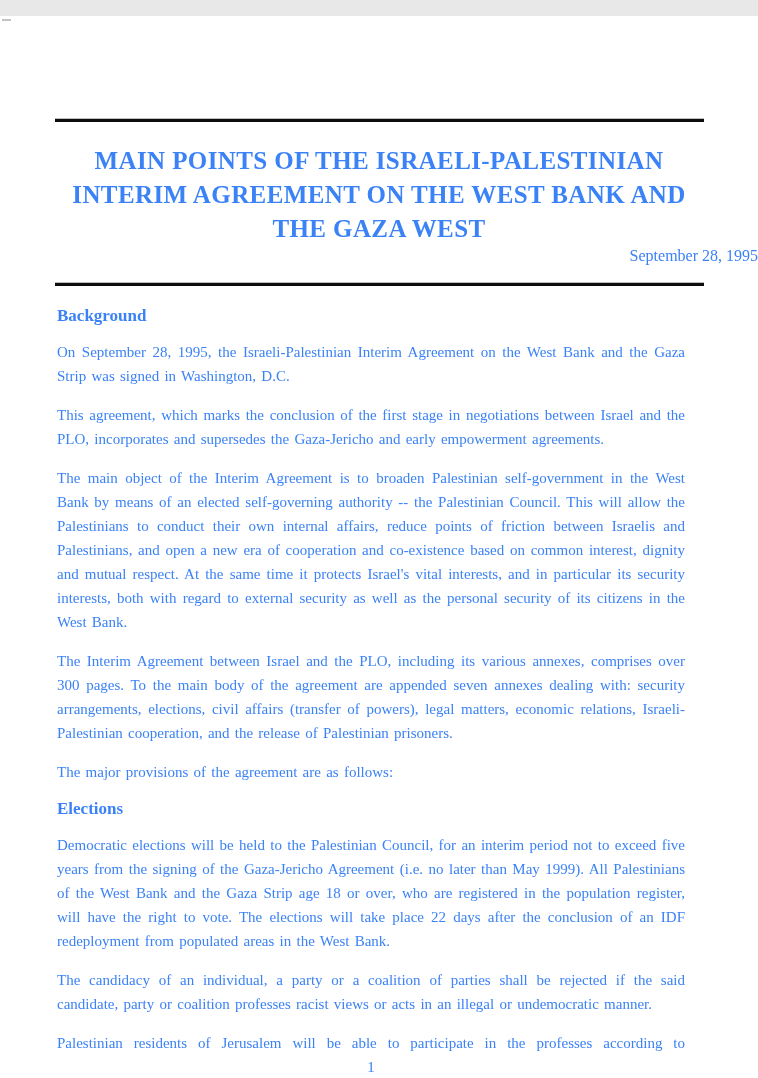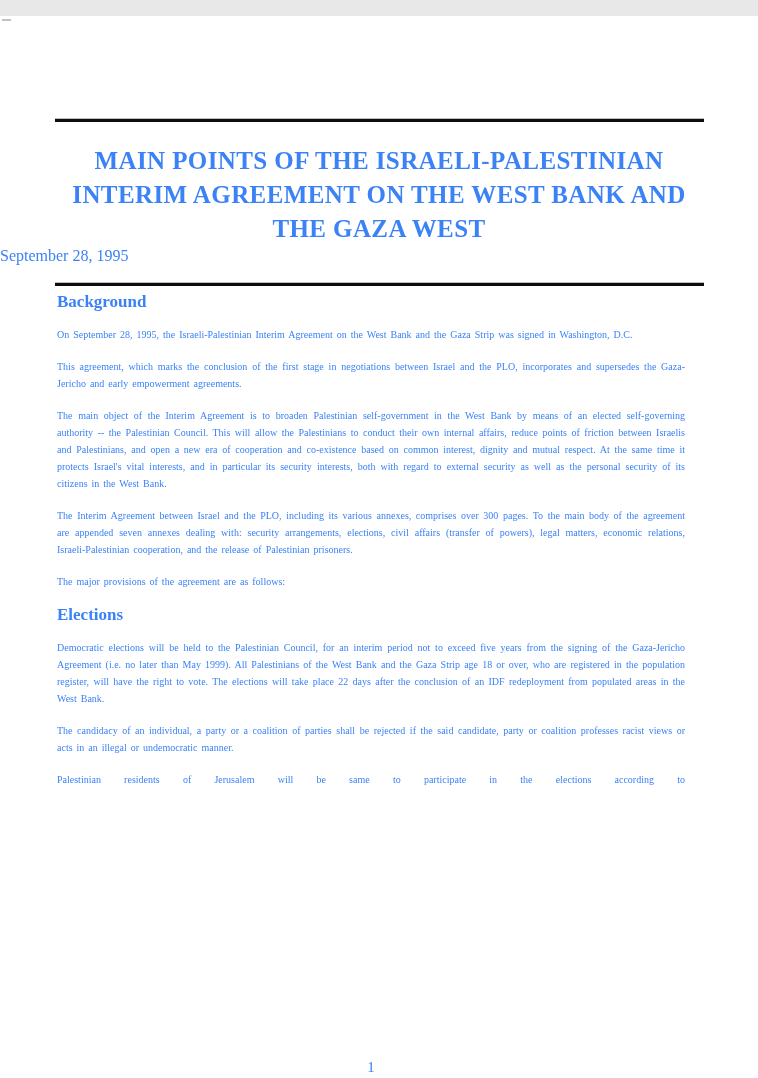--- a/index.html
+++ b/index.html
@@ -49,42 +49,42 @@
     line-height: 34px;
     font-weight: bold;
     letter-spacing: 0.4px;
     white-space: nowrap;
   }
   .doc-date {
     position: absolute;
     top: 230px;
     left: 0;
     width: 758px;
-    text-align: left;
+    text-align: right;
     font-size: 16px;
     line-height: 20px;
   }
   .content {
     position: absolute;
-    top: 276px;
+    top: 290px;
     left: 57px;
     width: 628px;
   }
   .content h2 {
     font-size: 17px;
     line-height: 20px;
     font-weight: bold;
     margin: 0 0 14px 0;
   }
   .content h2.h-elections {
     margin-top: 8px;
   }
   .content p {
-    font-size: 10px;
-    line-height: 17px;
+    font-size: 15px;
+    line-height: 24px;
     margin: 0 0 15px 0;
     text-align: justify;
     word-spacing: 1.5px;
   }
   .content p.continued {
     word-spacing: normal;
     text-align-last: justify;
     margin-bottom: 0;
   }
   .page-number {
@@ -123,19 +123,19 @@
     <p>On September 28, 1995, the Israeli-Palestinian Interim Agreement on the West Bank and the Gaza Strip was signed in Washington, D.C.</p>
     <p>This agreement, which marks the conclusion of the first stage in negotiations between Israel and the PLO, incorporates and supersedes the Gaza-Jericho and early empowerment agreements.</p>
     <p>The main object of the Interim Agreement is to broaden Palestinian self-government in the West Bank by means of an elected self-governing authority -- the Palestinian Council. This will allow the Palestinians to conduct their own internal affairs, reduce points of friction between Israelis and Palestinians, and open a new era of cooperation and co-existence based on common interest, dignity and mutual respect. At the same time it protects Israel's vital interests, and in particular its security interests, both with regard to external security as well as the personal security of its citizens in the West Bank.</p>
     <p>The Interim Agreement between Israel and the PLO, including its various annexes, comprises over 300 pages. To the main body of the agreement are appended seven annexes dealing with: security arrangements, elections, civil affairs (transfer of powers), legal matters, economic relations, Israeli-Palestinian cooperation, and the release of Palestinian prisoners.</p>
     <p>The major provisions of the agreement are as follows:</p>
 
     <h2 class="h-elections">Elections</h2>
 
     <p>Democratic elections will be held to the Palestinian Council, for an interim period not to exceed five years from the signing of the Gaza-Jericho Agreement (i.e. no later than May 1999). All Palestinians of the West Bank and the Gaza Strip age 18 or over, who are registered in the population register, will have the right to vote. The elections will take place 22 days after the conclusion of an IDF redeployment from populated areas in the West Bank.</p>
     <p>The candidacy of an individual, a party or a coalition of parties shall be rejected if the said candidate, party or coalition professes racist views or acts in an illegal or undemocratic manner.</p>
-    <p class="continued">Palestinian residents of Jerusalem will be same to participate in the elections according to</p>
+    <p class="continued">Palestinian residents of Jerusalem will be able to participate in the professes according to</p>
 
   </main>
 
   <div class="page-number">1</div>
 
 </div>
 
 </body></html>

